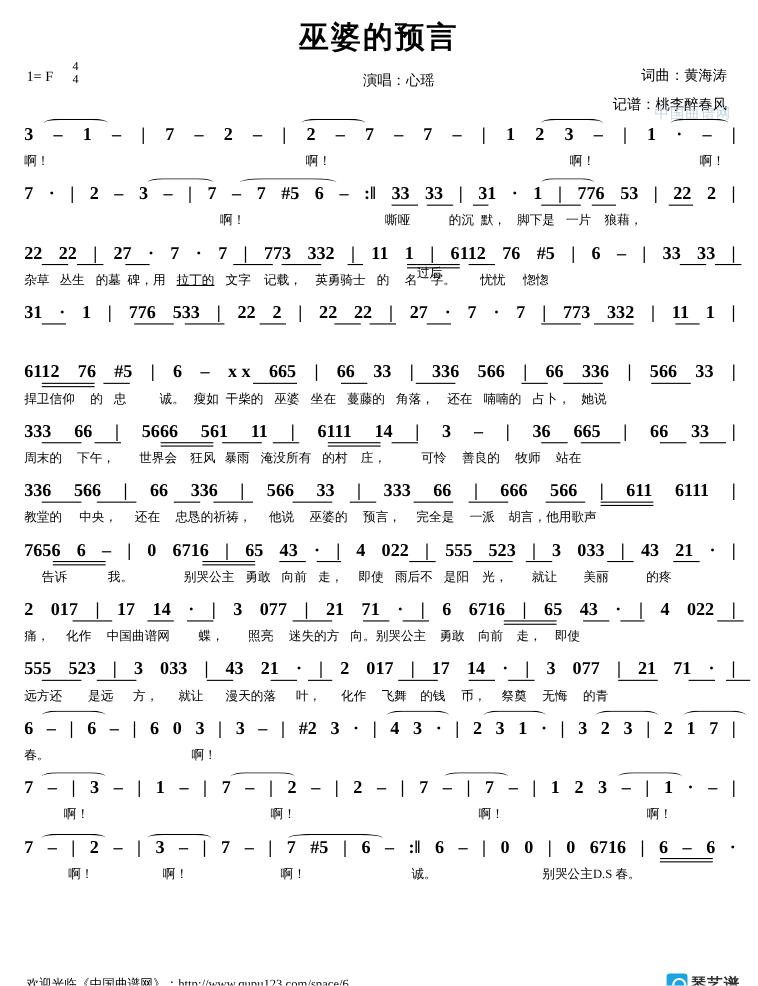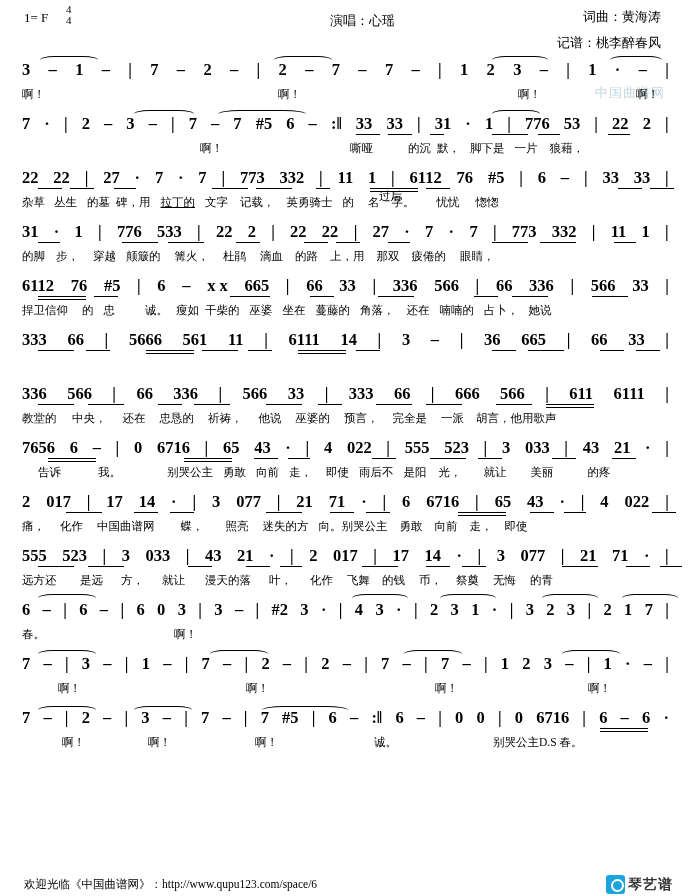--- a/index.html
+++ b/index.html
@@ -183,20 +183,21 @@
     color: #b9cfdd;
     opacity: .85;
     letter-spacing: 1px;
   }
 </style>
 </head>
 <body>
 
 <div class="sheet">
 
+  <div class="title">巫婆的预言</div>
 
   <div class="credits">
     <div class="keysig">1= F</div>
     <div class="meter">
       <span class="num">4</span>
       <span class="den">4</span>
     </div>
     <div class="singer">演唱：心瑶</div>
     <div class="wordmusic">词曲：黄海涛</div>
     <div class="notation">记谱：桃李醉春风</div>
@@ -385,34 +386,20 @@
         <span>7</span>
         <span>·</span>
         <span>7</span>
         <span>|</span>
         <span>773</span>
         <span>332</span>
         <span>|</span>
         <span>11</span>
         <span>1</span>
         <span>|</span>
-      </div>
-      <div class="lyrics" style="justify-content:flex-start;">
-        <span style="width:26px">的脚</span>
-        <span style="margin-left:8px;">步，</span>
-        <span style="margin-left:14px;">穿越</span>
-        <span style="margin-left:10px;">颠簸的</span>
-        <span style="margin-left:14px;">篝火，</span>
-        <span style="margin-left:14px;">杜鹃</span>
-        <span style="margin-left:14px;">滴血</span>
-        <span style="margin-left:12px;">的路</span>
-        <span style="margin-left:12px;">上，用</span>
-        <span style="margin-left:12px;">那双</span>
-        <span style="margin-left:12px;">疲倦的</span>
-        <span style="margin-left:14px;">眼睛，</span>
       </div>
     </div>
 
     <div class="sysline">
       <div class="beam" style="left:16px; width:48px;"></div>
       <div class="beam2" style="left:16px; width:48px;"></div>
       <div class="beam" style="left:72px; width:24px;"></div>
       <div class="beam" style="left:208px; width:40px;"></div>
       <div class="beam" style="left:288px; width:24px;"></div>
       <div class="beam" style="left:356px; width:36px;"></div>
@@ -488,20 +475,34 @@
         <span>3</span>
         <span>–</span>
         <span>|</span>
         <span>36</span>
         <span>665</span>
         <span>|</span>
         <span>66</span>
         <span>33</span>
         <span>|</span>
       </div>
+      <div class="lyrics" style="justify-content:flex-start;">
+        <span style="width:36px">周末的</span>
+        <span style="margin-left:12px;">下午，</span>
+        <span style="margin-left:22px;">世界会</span>
+        <span style="margin-left:12px;">狂风</span>
+        <span style="margin-left:8px;">暴雨</span>
+        <span style="margin-left:10px;">淹没所有</span>
+        <span style="margin-left:10px;">的村</span>
+        <span style="margin-left:12px;">庄，</span>
+        <span style="margin-left:32px;">可怜</span>
+        <span style="margin-left:14px;">善良的</span>
+        <span style="margin-left:14px;">牧师</span>
+        <span style="margin-left:14px;">站在</span>
+      </div>
     </div>
 
     <div class="sysline">
       <div class="beam" style="left:16px; width:36px;"></div>
       <div class="beam" style="left:66px; width:36px;"></div>
       <div class="beam" style="left:136px; width:24px;"></div>
       <div class="beam" style="left:172px; width:36px;"></div>
       <div class="beam" style="left:244px; width:36px;"></div>
       <div class="beam" style="left:296px; width:24px;"></div>
       <div class="beam" style="left:354px; width:36px;"></div>
@@ -527,21 +528,21 @@
         <span>|</span>
         <span>611</span>
         <span>6111</span>
         <span>|</span>
       </div>
       <div class="lyrics" style="justify-content:flex-start;">
         <span style="width:36px">教堂的</span>
         <span style="margin-left:14px;">中央，</span>
         <span style="margin-left:16px;">还在</span>
         <span style="margin-left:14px;font-family:Liberation Serif, serif;">忠恳的</span>
-        <span style="margin-left:14px;">祈祷，</span>
+        <span style="">祈祷，</span>
         <span style="margin-left:16px;">他说</span>
         <span style="margin-left:14px;">巫婆的</span>
         <span style="margin-left:14px;">预言，</span>
         <span style="margin-left:14px;">完全是</span>
         <span style="margin-left:14px;">一派</span>
         <span style="margin-left:12px;">胡言，他用歌声</span>
       </div>
     </div>
 
     <div class="sysline">

